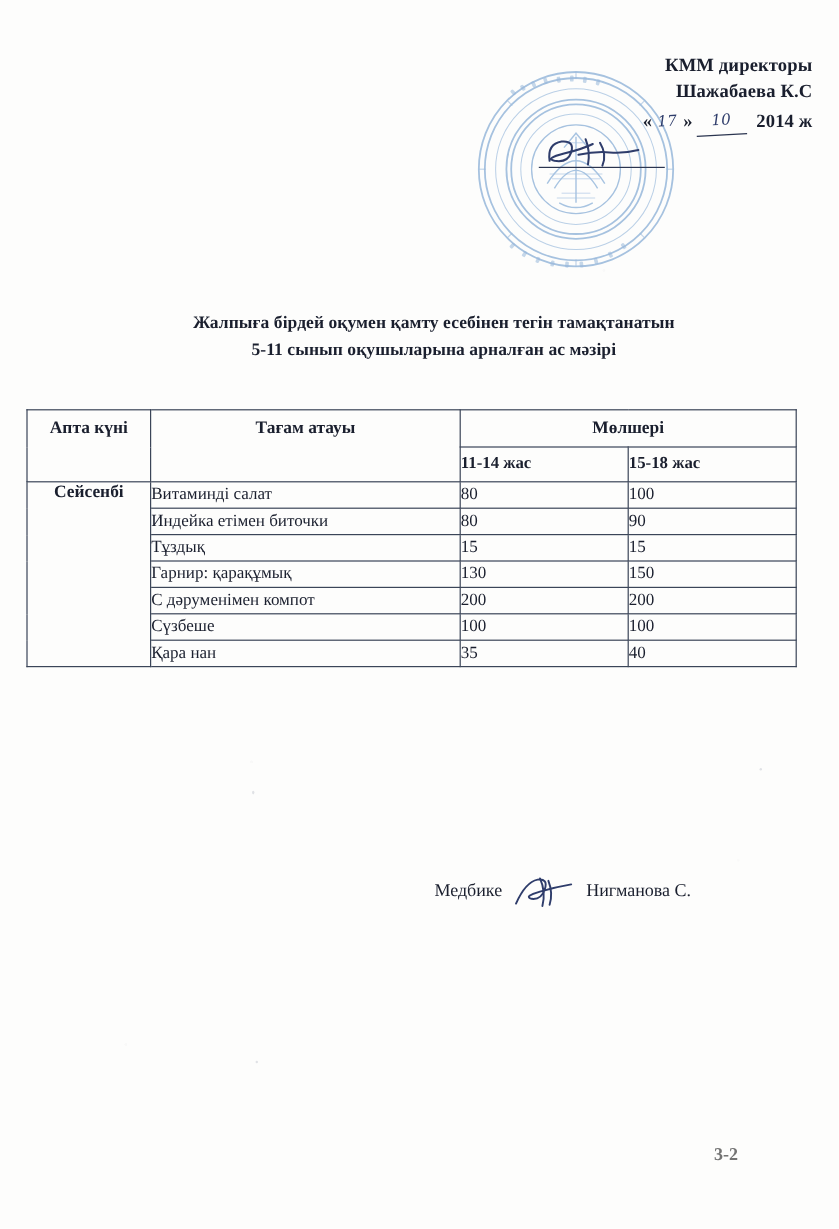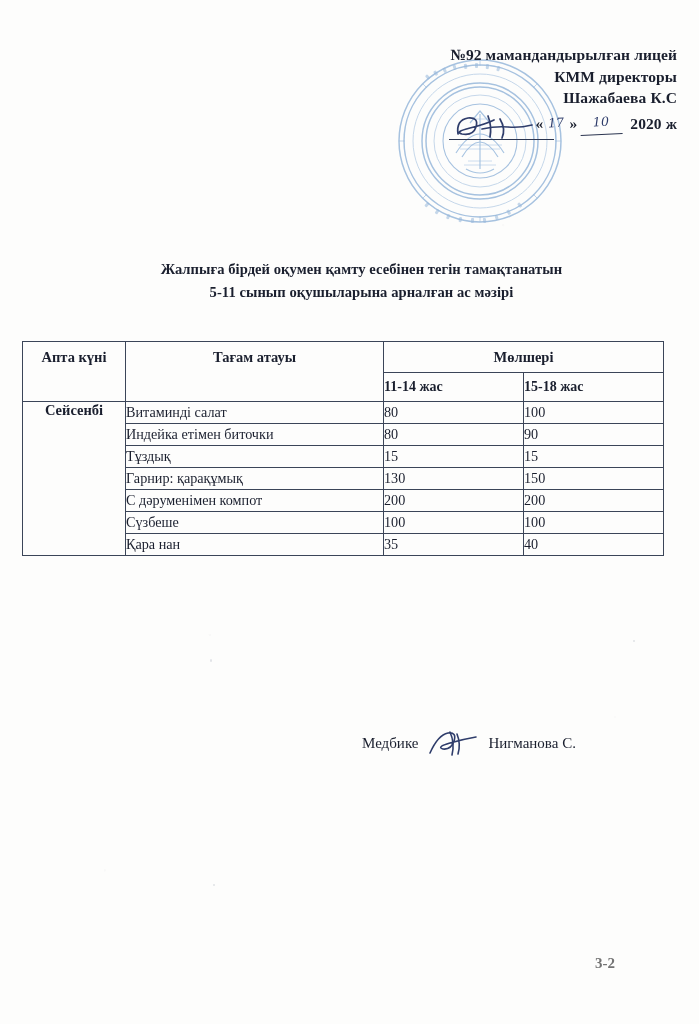--- a/index.html
+++ b/index.html
@@ -281,29 +281,28 @@
       <rect x="63" y="160" width="3" height="5" rx="1" transform="rotate(12 64 162)"></rect>
       <rect x="75" y="161" width="3" height="5" rx="1" transform="rotate(3 76 163)"></rect>
       <rect x="87" y="161" width="3" height="5" rx="1" transform="rotate(-6 88 163)"></rect>
       <rect x="99" y="158" width="3" height="5" rx="1" transform="rotate(-16 100 160)"></rect>
       <rect x="111" y="153" width="3" height="5" rx="1" transform="rotate(-27 112 155)"></rect>
       <rect x="122" y="146" width="3" height="5" rx="1" transform="rotate(-38 123 148)"></rect>
     </g>
   </svg>
 
   <div class="approval">
-    <span class="ln">№92 мамандандырылған лицей</span>
     <span class="ln">КММ директоры</span>
     <span class="ln">Шажабаева К.С</span>
     <div class="date-line">
       <span class="quote-mark">«</span>
       <span class="hand">17</span>
       <span class="quote-mark">»</span>
       <span class="hand month">10</span>
-      <span class="year">2020 ж</span>
+      <span class="year">2014 ж</span>
     </div>
   </div>
 
   <svg class="dir-sign" viewBox="0 0 120 34">
     <g fill="none" stroke="#2f3d6b" stroke-width="1.7" stroke-linecap="round">
       <path d="M10 24 Q8 10 20 8 Q31 7 28 17 Q25 26 14 24 Q6 22 22 18 Q38 14 46 10"></path>
       <path d="M40 6 Q44 16 42 27"></path>
       <path d="M34 19 Q48 16 60 17 Q72 18 84 15"></path>
       <path d="M52 9 Q58 19 54 28"></path>
     </g>

